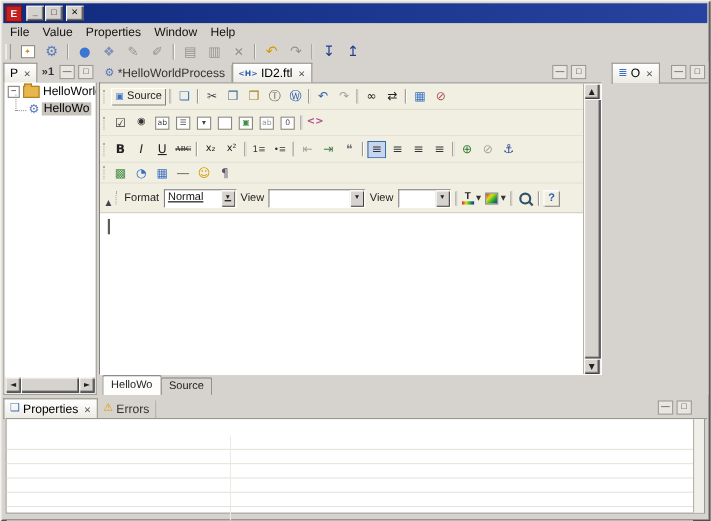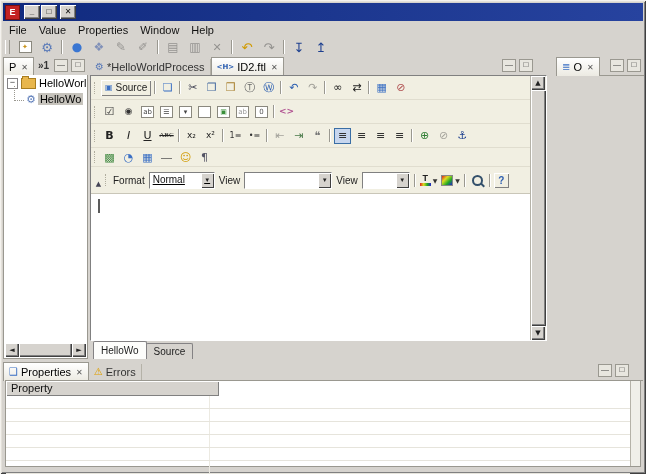--- a/index.html
+++ b/index.html
@@ -479,21 +479,20 @@
         <span>Errors</span>
       </div>
       <div class="mmbtns" style="padding-right:14px;">
         <div class="mmbtn">—</div>
         <div class="mmbtn">□</div>
       </div>
     </div>
     <div id="props-table">
       <div id="props-main">
         <div id="phead">
-          <div class="pheadcell c1">Property</div>
         </div>
         <div id="pbody">
             <div class="prow">
               <div class="pcell1"></div>
               <div class="pcell2"></div>
             </div>
             <div class="prow">
               <div class="pcell1"></div>
               <div class="pcell2"></div>
             </div>

